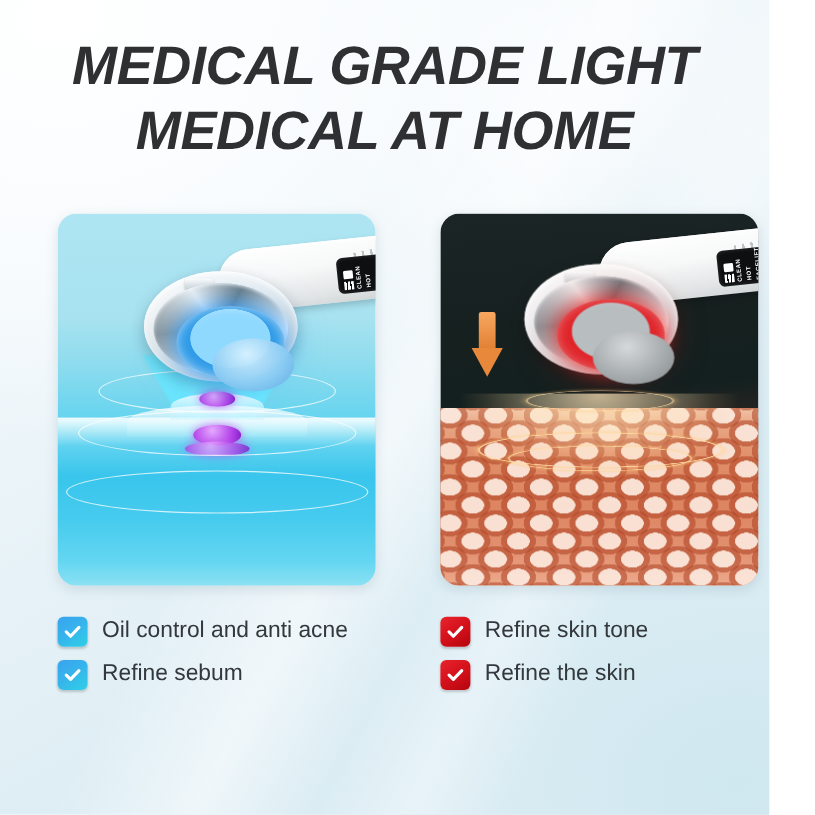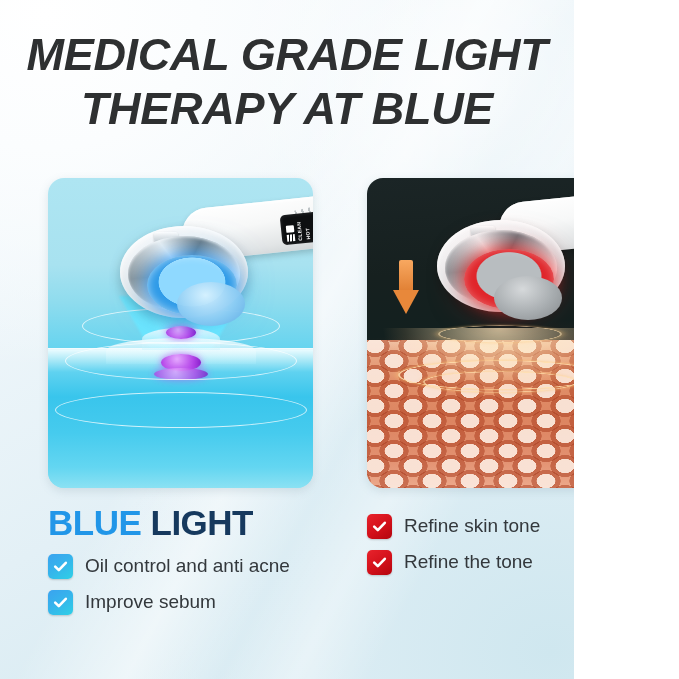--- a/index.html
+++ b/index.html
@@ -2,21 +2,21 @@
 <html><head>
 <meta charset="utf-8">
 <style>
   html,body{margin:0;padding:0;}
   body{
     width:679px;height:679px;overflow:hidden;
     font-family:"Liberation Sans",sans-serif;
     background:#ffffff;
   }
   #stage{
-    position:relative;width:574px;height:679px;overflow:hidden;
+    position:relative;width:641px;height:679px;overflow:hidden;
     background:
       radial-gradient(120% 90% at 8% 2%, #ffffff 0%, #fbfdfe 22%, rgba(255,255,255,0) 58%),
       radial-gradient(110% 80% at 96% 96%, #cfe7ef 0%, #dcedf4 38%, rgba(220,237,244,0) 72%),
       linear-gradient(152deg,#f7fbfd 0%, #eef6fa 30%, #e3f0f6 58%, #d8ebf2 80%, #cfe6ef 100%);
   }
   
   #stage:before{
     content:"";position:absolute;inset:0;pointer-events:none;
     background:
       linear-gradient(118deg, rgba(255,255,255,0) 40%, rgba(255,255,255,.55) 52%, rgba(255,255,255,0) 62%),
@@ -225,21 +225,21 @@
     font-size:19px;color:#33383c;line-height:1.1;white-space:nowrap;
   }
 </style>
 </head>
 <body>
 
 <div id="stage">
 
   <div class="headline">
     <span class="l1">MEDICAL GRADE LIGHT</span>
-    <span class="l2">THERAPY AT BLUE</span>
+    <span class="l2">MEDICAL AT HOME</span>
   </div>
 
   <div class="panel blue">
     <div class="bg"></div>
 
     <div class="cone2"></div>
     <div class="cone"></div>
 
     <div class="slabline"></div>
     <div class="slab">
@@ -318,57 +318,54 @@
         <div class="dev-chrome">
           <div class="dev-ring">
             <div class="dev-lens"></div>
           </div>
         </div>
       </div>
     </div>
   </div>
 
   <div class="block b-blue">
-    <div class="blk-title">
-      <span class="t-a">BLUE</span><span class="t-b"> LIGHT</span>
-    </div>
 
     <div class="row">
       <div class="cbox blue">
         <svg width="17" height="17" viewBox="0 0 17 17">
             <path d="M3.2 8.6 L6.8 12.2 L13.8 4.8" fill="none" stroke="#ffffff" stroke-width="2.6" stroke-linecap="round" stroke-linejoin="round"></path>
           </svg>
       </div>
       <div class="row-label">Oil control and anti acne</div>
     </div>
 
     <div class="row">
       <div class="cbox blue">
         <svg width="17" height="17" viewBox="0 0 17 17">
             <path d="M3.2 8.6 L6.8 12.2 L13.8 4.8" fill="none" stroke="#ffffff" stroke-width="2.6" stroke-linecap="round" stroke-linejoin="round"></path>
           </svg>
       </div>
-      <div class="row-label">Improve sebum</div>
+      <div class="row-label">Refine sebum</div>
     </div>
   </div>
 
   <div class="block b-red">
 
     <div class="row">
       <div class="cbox red">
         <svg width="17" height="17" viewBox="0 0 17 17">
             <path d="M3.2 8.6 L6.8 12.2 L13.8 4.8" fill="none" stroke="#ffffff" stroke-width="2.6" stroke-linecap="round" stroke-linejoin="round"></path>
           </svg>
       </div>
       <div class="row-label">Refine skin tone</div>
     </div>
 
     <div class="row">
       <div class="cbox red">
         <svg width="17" height="17" viewBox="0 0 17 17">
             <path d="M3.2 8.6 L6.8 12.2 L13.8 4.8" fill="none" stroke="#ffffff" stroke-width="2.6" stroke-linecap="round" stroke-linejoin="round"></path>
           </svg>
       </div>
-      <div class="row-label">Refine the tone</div>
+      <div class="row-label">Refine the skin</div>
     </div>
   </div>
 
 </div>
 
 </body></html>

